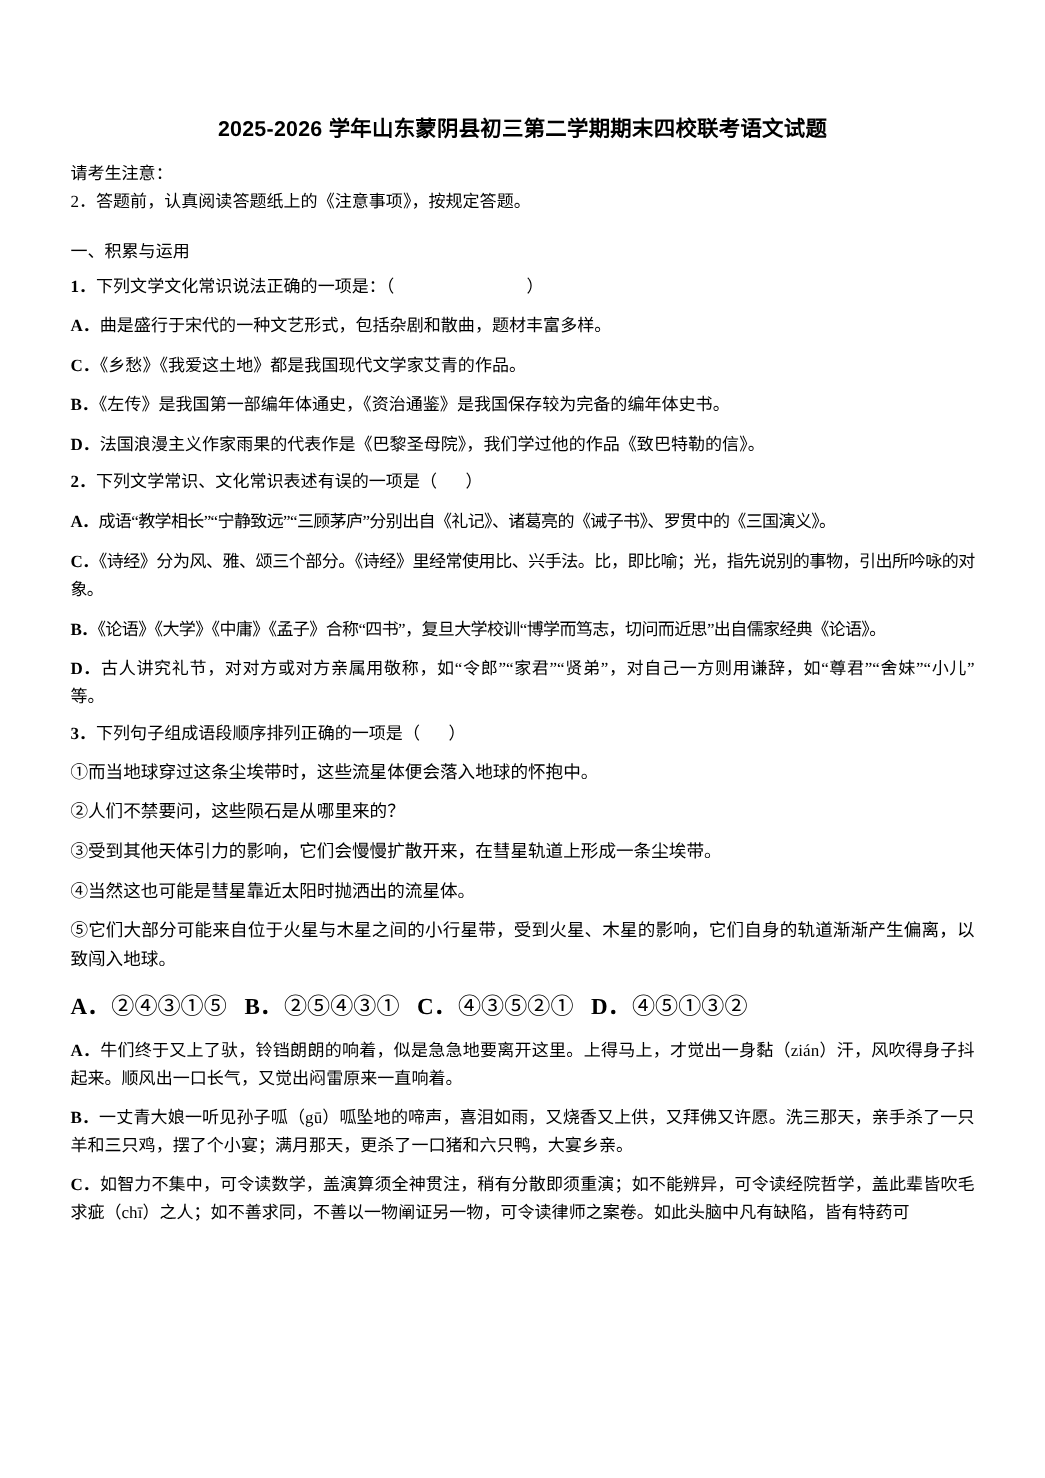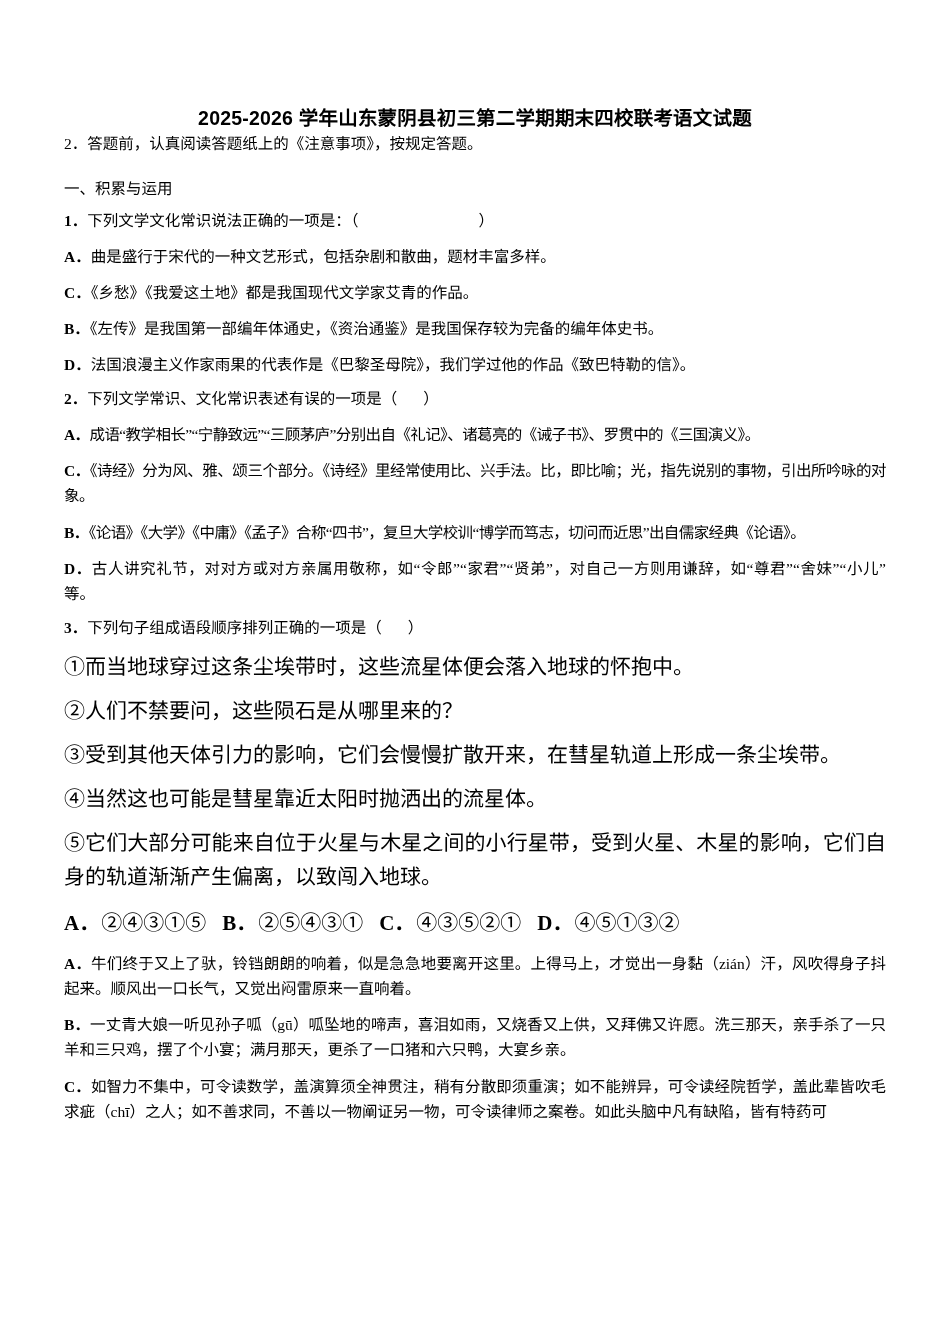--- a/index.html
+++ b/index.html
@@ -58,21 +58,21 @@
     text-justify: inter-ideograph;
   }
   .opt-line {
     font-size: 15.5px;
     line-height: 1.62;
     margin-top: 11px;
     text-align: justify;
     text-justify: inter-ideograph;
   }
   .num-line {
-    font-size: 21px;
+    font-size: 16px;
     line-height: 1.62;
     margin-top: 10px;
     text-align: justify;
     text-justify: inter-ideograph;
   }
   .lbl {
     font-weight: bold;
     font-family: "Liberation Serif", "DejaVu Serif", serif;
   }
   .tight {
@@ -89,20 +89,21 @@
   .blankspace { display: inline-block; width: 120px; }
   .blankspace-sm { display: inline-block; width: 26px; }
 </style>
 </head>
 <body>
 
 <div class="page">
 
   <h1 class="doc-title">2025-2026 学年山东蒙阴县初三第二学期期末四校联考语文试题</h1>
 
+  <div class="notice-head">请考生注意：</div>
   <div class="notice-line">2．答题前，认真阅读答题纸上的《注意事项》，按规定答题。</div>
 
   <div class="section-title">一、积累与运用</div>
 
   <div class="q-line first-q">
     <span class="lbl">1．</span><span>下列文学文化常识说法正确的一项是：（</span><span class="blankspace"></span><span>）</span>
   </div>
   <div class="opt-line">
     <span class="lbl">A．</span><span>曲是盛行于宋代的一种文艺形式，包括杂剧和散曲，题材丰富多样。</span>
   </div>

